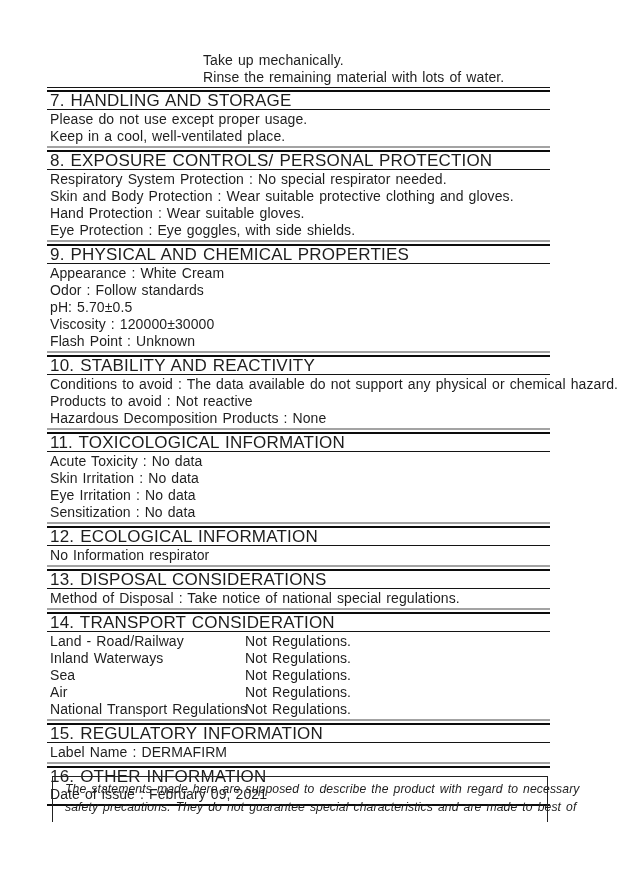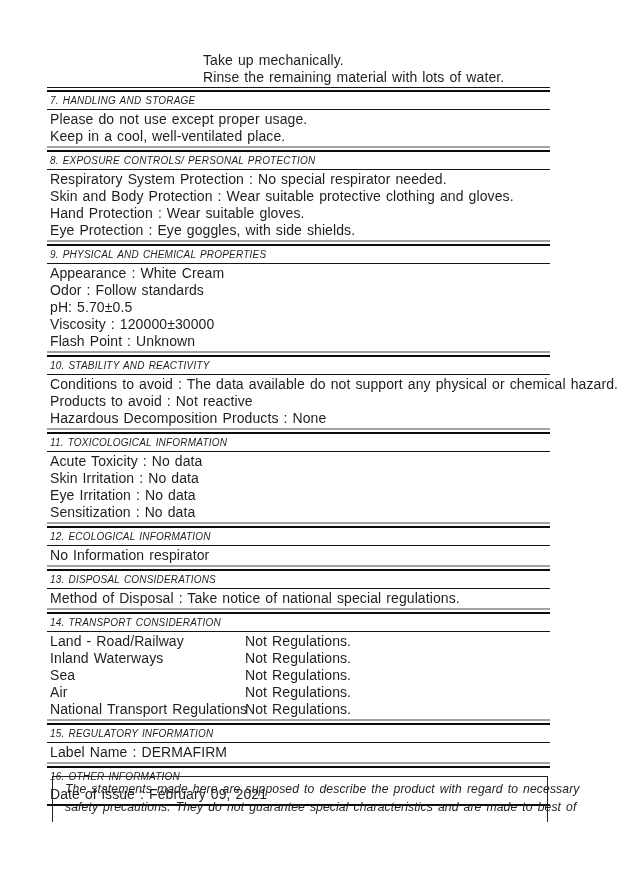--- a/index.html
+++ b/index.html
@@ -31,27 +31,26 @@
     border-bottom: 1px solid #141414;
     margin-bottom: 2px;
     padding-bottom: 1px;
   }
   .intro .row { padding-left: 156px; }
 
   
   .sec-header {
     border-top: 2px solid #0c0c0c;
     border-bottom: 1px solid #141414;
-    font-size: 10px;
+    font-size: 17px;
     line-height: 14px;
     padding: 2px 2px 1px 3px;
     letter-spacing: 0.2px;
     word-spacing: 1px;
     white-space: nowrap;
-    font-style: italic;
   }
   .sec-header.no-underline { border-bottom: none; }
 
   .sec-body {
     border-bottom: 2px solid #a3a3a3;
     margin-bottom: 2px;
     padding: 1px 0 1px 0;
   }
   .sec-body.thick-end {
     border-bottom: 2px solid #0c0c0c;

